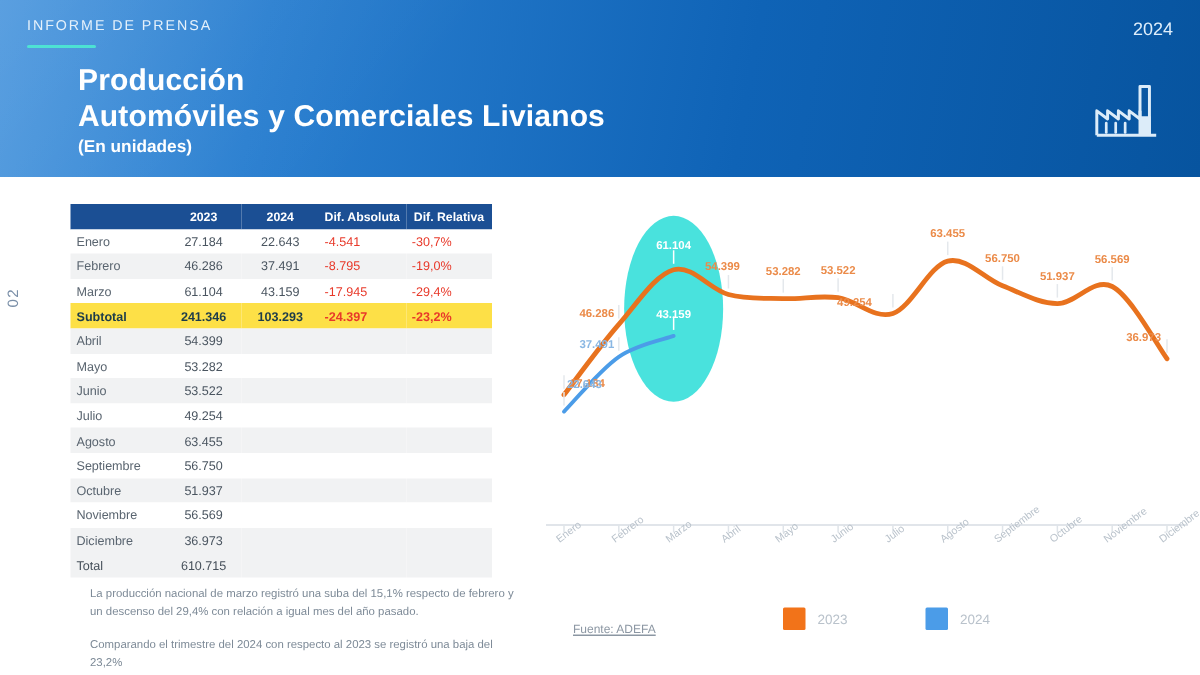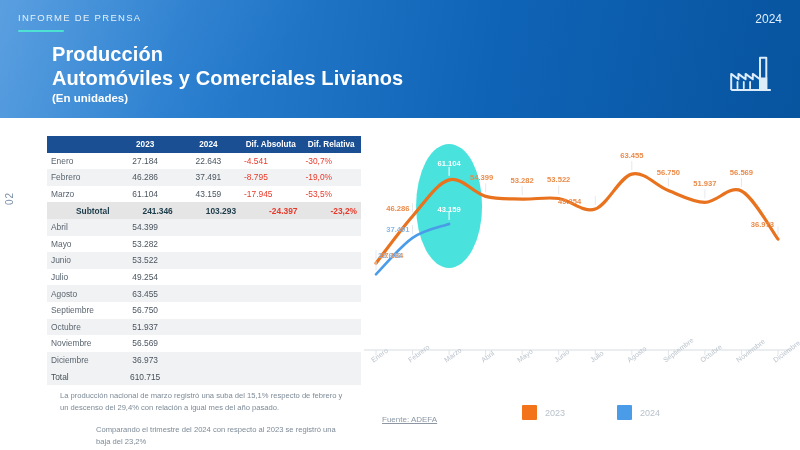--- a/index.html
+++ b/index.html
@@ -56,30 +56,30 @@
   .table td, .table th{ padding:0 4px; height:16.6px; vertical-align:middle; white-space:nowrap;}
   .thead th{
     background:#1b4f94; color:#ffffff; font-weight:bold; font-size:8.2px; text-align:center;
   }
   .thead th.lbl{ background:#1b4f94; }
   .c-month{ width:66px; text-align:left; color:#5a6570; }
   .c-num  { width:54px; text-align:center; color:#4a5560; }
   .c-dif  { width:58px; text-align:left; color:#e8392a; }
   .row-alt td{ background:#f1f2f3; }
   .row-white td{ background:#ffffff; }
-  .row-sub td{ background:#e5e5e5; font-weight:bold; color:#1d3c4a;padding-left:29px; }
+  .row-sub td{ background:#fde047; font-weight:bold; color:#1d3c4a; }
   .row-sub td.c-dif{ color:#e8392a; }
   .row-total td{ background:#f1f2f3; font-weight:normal; color:#46505a; }
 
   
   .notes{
     position:absolute; left:60px; top:390px; width:290px;
     font-size:7.6px; color:#7d8a97; line-height:1.62;
   }
-  .notes p + p{ margin-top:9px;margin-left:36px; }
+  .notes p + p{ margin-top:9px; }
 
   
   .chart{ position:absolute; left:358px; top:140px; width:440px; height:300px; }
   .chart svg{ display:block; }
   .axis-labels{ position:absolute; left:0; top:212px; width:440px; height:60px; }
   .axis-label{
     position:absolute; font-size:7px; color:#b9c2cb;
     transform-origin:left top; transform:rotate(-37deg); white-space:nowrap;
   }
   .dlabel{ font-size:7.6px; font-weight:bold; }
@@ -150,21 +150,21 @@
         <td class="c-num">46.286</td>
         <td class="c-num">37.491</td>
         <td class="c-dif">-8.795</td>
         <td class="c-dif">-19,0%</td>
       </tr>
       <tr class="row-white">
         <td class="c-month">Marzo</td>
         <td class="c-num">61.104</td>
         <td class="c-num">43.159</td>
         <td class="c-dif">-17.945</td>
-        <td class="c-dif">-53,5%</td>
+        <td class="c-dif">-29,4%</td>
       </tr>
       <tr class="row-sub">
         <td class="c-month">Subtotal</td>
         <td class="c-num">241.346</td>
         <td class="c-num">103.293</td>
         <td class="c-dif">-24.397</td>
         <td class="c-dif">-23,2%</td>
       </tr>
       <tr class="row-alt">
         <td class="c-month">Abril</td>

